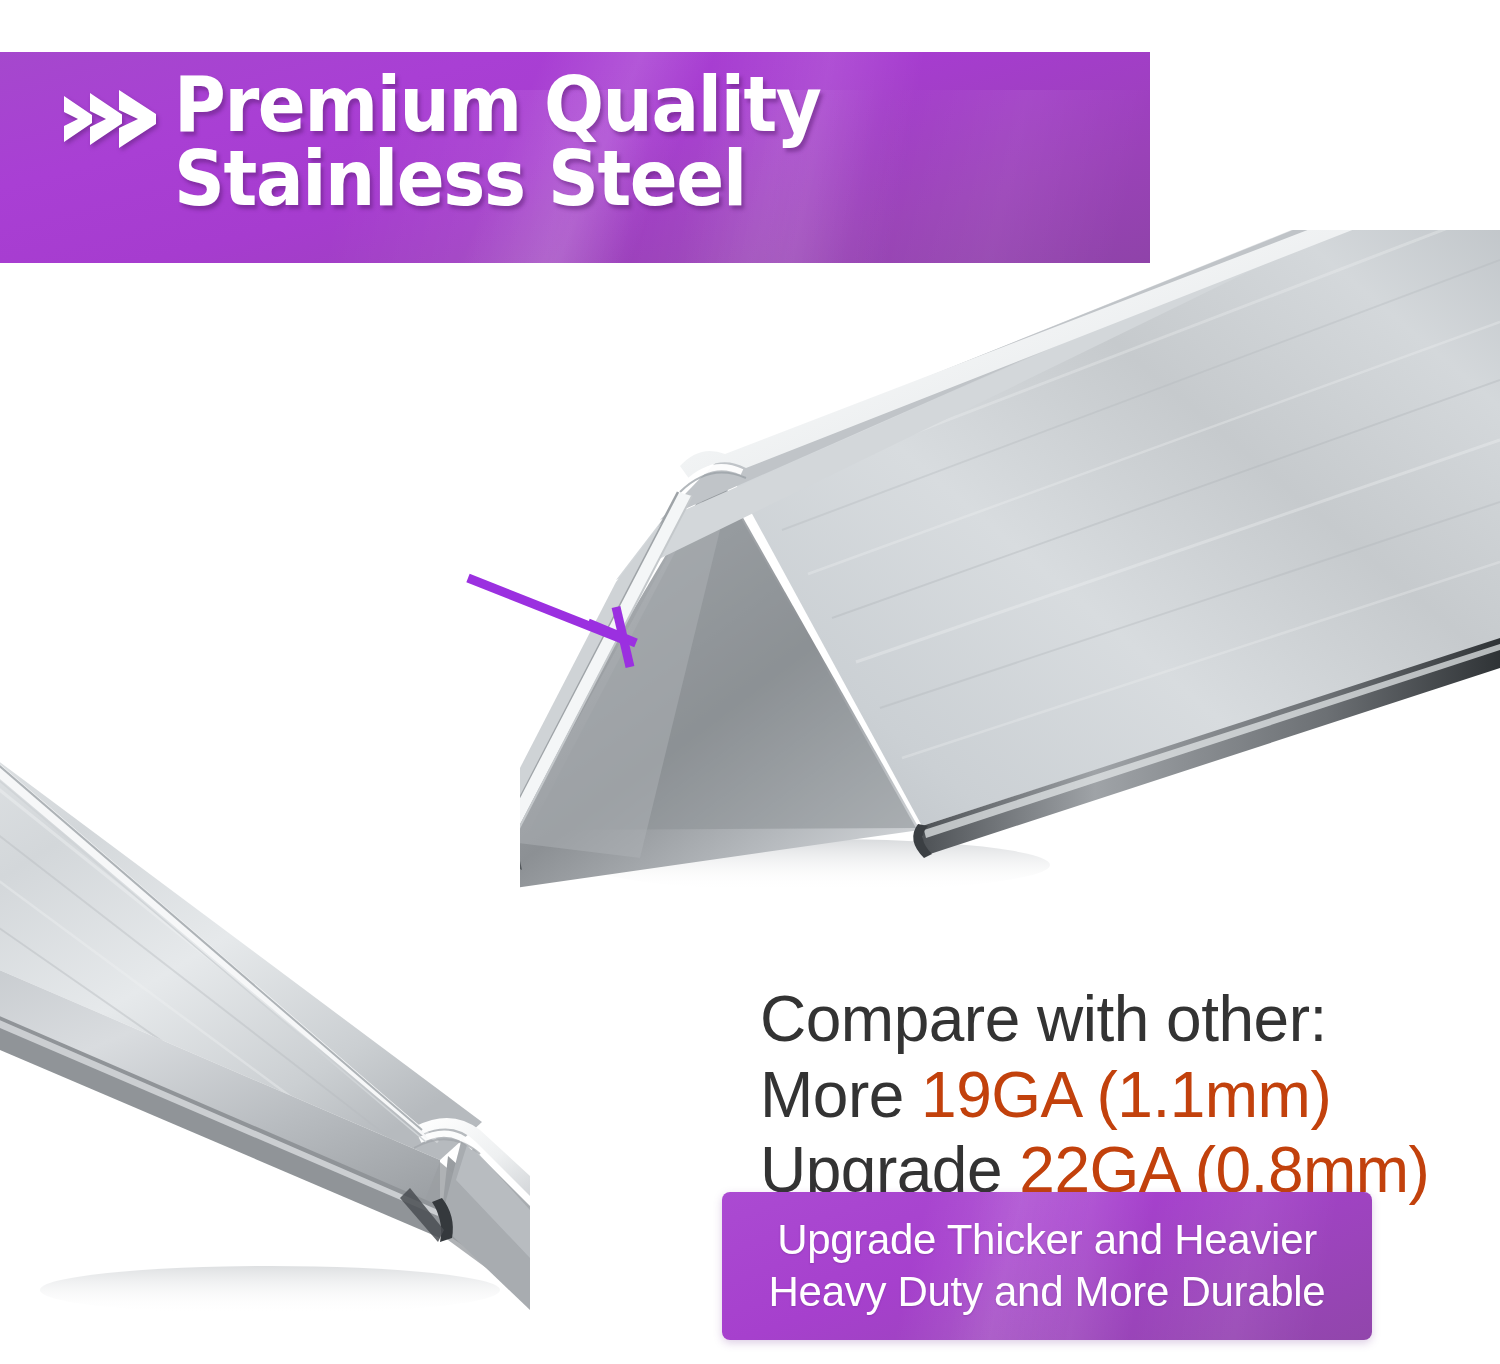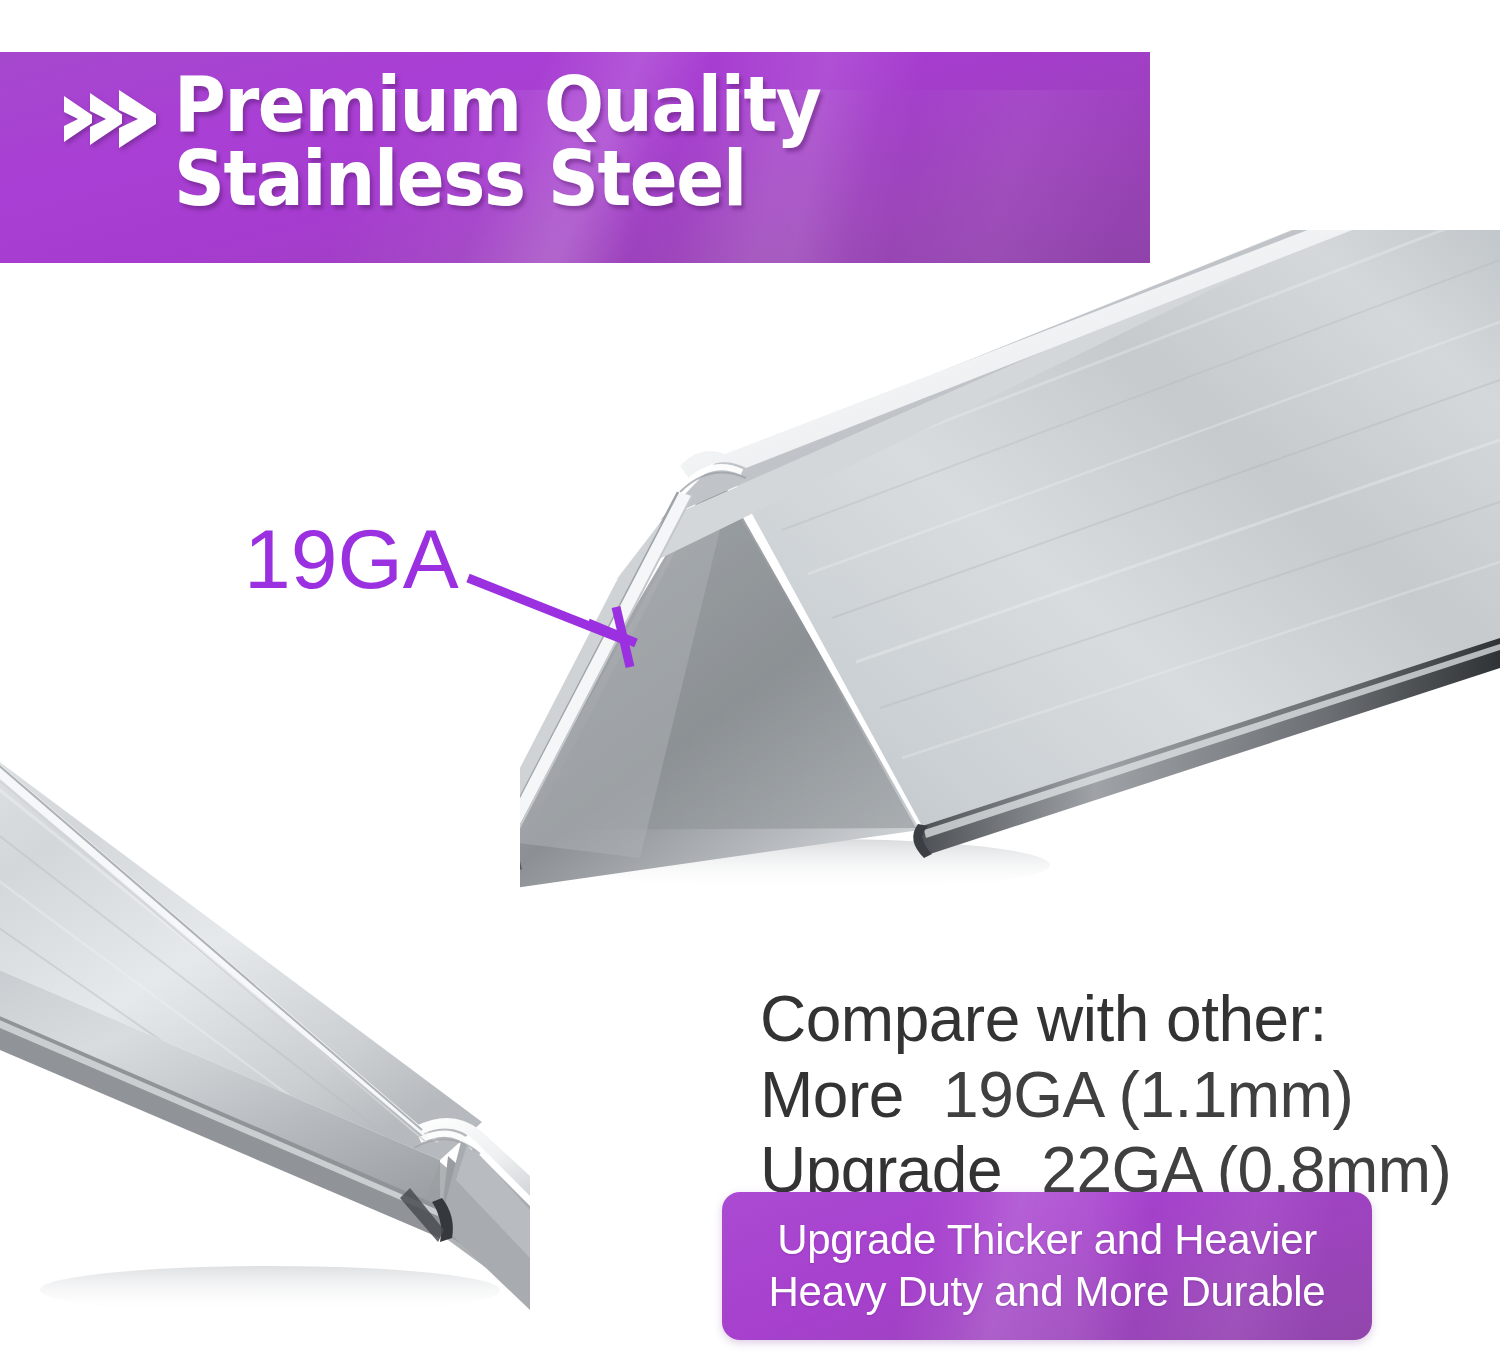--- a/index.html
+++ b/index.html
@@ -122,30 +122,30 @@
     position: absolute;
     left: 760px;
     top: 982px;
     width: 640px;
     font-size: 64px;
     line-height: 1.18;
     color: #333333;
     letter-spacing: -0.5px;
   }
   #compare-block .row { white-space: nowrap; }
-  #compare-block .hl { color: #404040; margin-left: 22px; }
+  #compare-block .hl { color: #c2410c; }
 
   
   #upgrade-pill {
     position: absolute;
     left: 722px;
     top: 1192px;
     width: 650px;
     height: 148px;
-    border-radius: 18px;
+    border-radius: 8px;
     background:
       linear-gradient(103deg, rgba(255,255,255,0.00) 30%, rgba(255,255,255,0.12) 44%, rgba(255,255,255,0.00) 55%),
       linear-gradient(160deg, #ab4ad2 0%, #a640cd 40%, #9b44bb 72%, #9146ab 100%);
     box-shadow: 0 3px 8px rgba(120,60,150,0.25);
     overflow: hidden;
     display: flex;
     align-items: center;
     justify-content: center;
   }
   #upgrade-pill::after {
@@ -331,21 +331,20 @@
     <path d="M-40 14 L450 436 L458 450 L-40 30 Z" fill="#f6f7f8"></path>
     <path d="M-40 16 L452 440" stroke="#aeb3b7" stroke-width="2" fill="none"></path>
     <path d="M-40 32 L456 452" stroke="#d0d4d7" stroke-width="1.6" fill="none"></path>
 
     <path d="M-40 296 L470 516 L470 548 L-40 330 Z" fill="#909498"></path>
     <path d="M-40 300 L468 520 L468 526 L-40 308 Z" fill="#e4e7e9" opacity="0.7"></path>
     <path d="M462 512 Q474 530 470 552 L482 548 Q486 526 472 508 Z" fill="#35393d"></path>
     <path d="M440 498 L474 540 L468 552 L430 508 Z" fill="#4a4e52" opacity="0.85"></path>
   </svg>
 
-  <div id="callout-19ga-label">19GA</div>
 
   <svg id="callout-leader" viewBox="0 0 230 140">
     <line x1="28" y1="33" x2="182" y2="94" stroke="#9b30e0" stroke-width="9" stroke-linecap="butt"></line>
     <line x1="148" y1="78" x2="196" y2="98" stroke="#9b30e0" stroke-width="9" stroke-linecap="butt"></line>
     <line x1="176" y1="62" x2="190" y2="122" stroke="#9b30e0" stroke-width="9" stroke-linecap="butt"></line>
   </svg>
 
   <div id="compare-block">
     <div class="row">Compare with other:</div>
     <div class="row">

